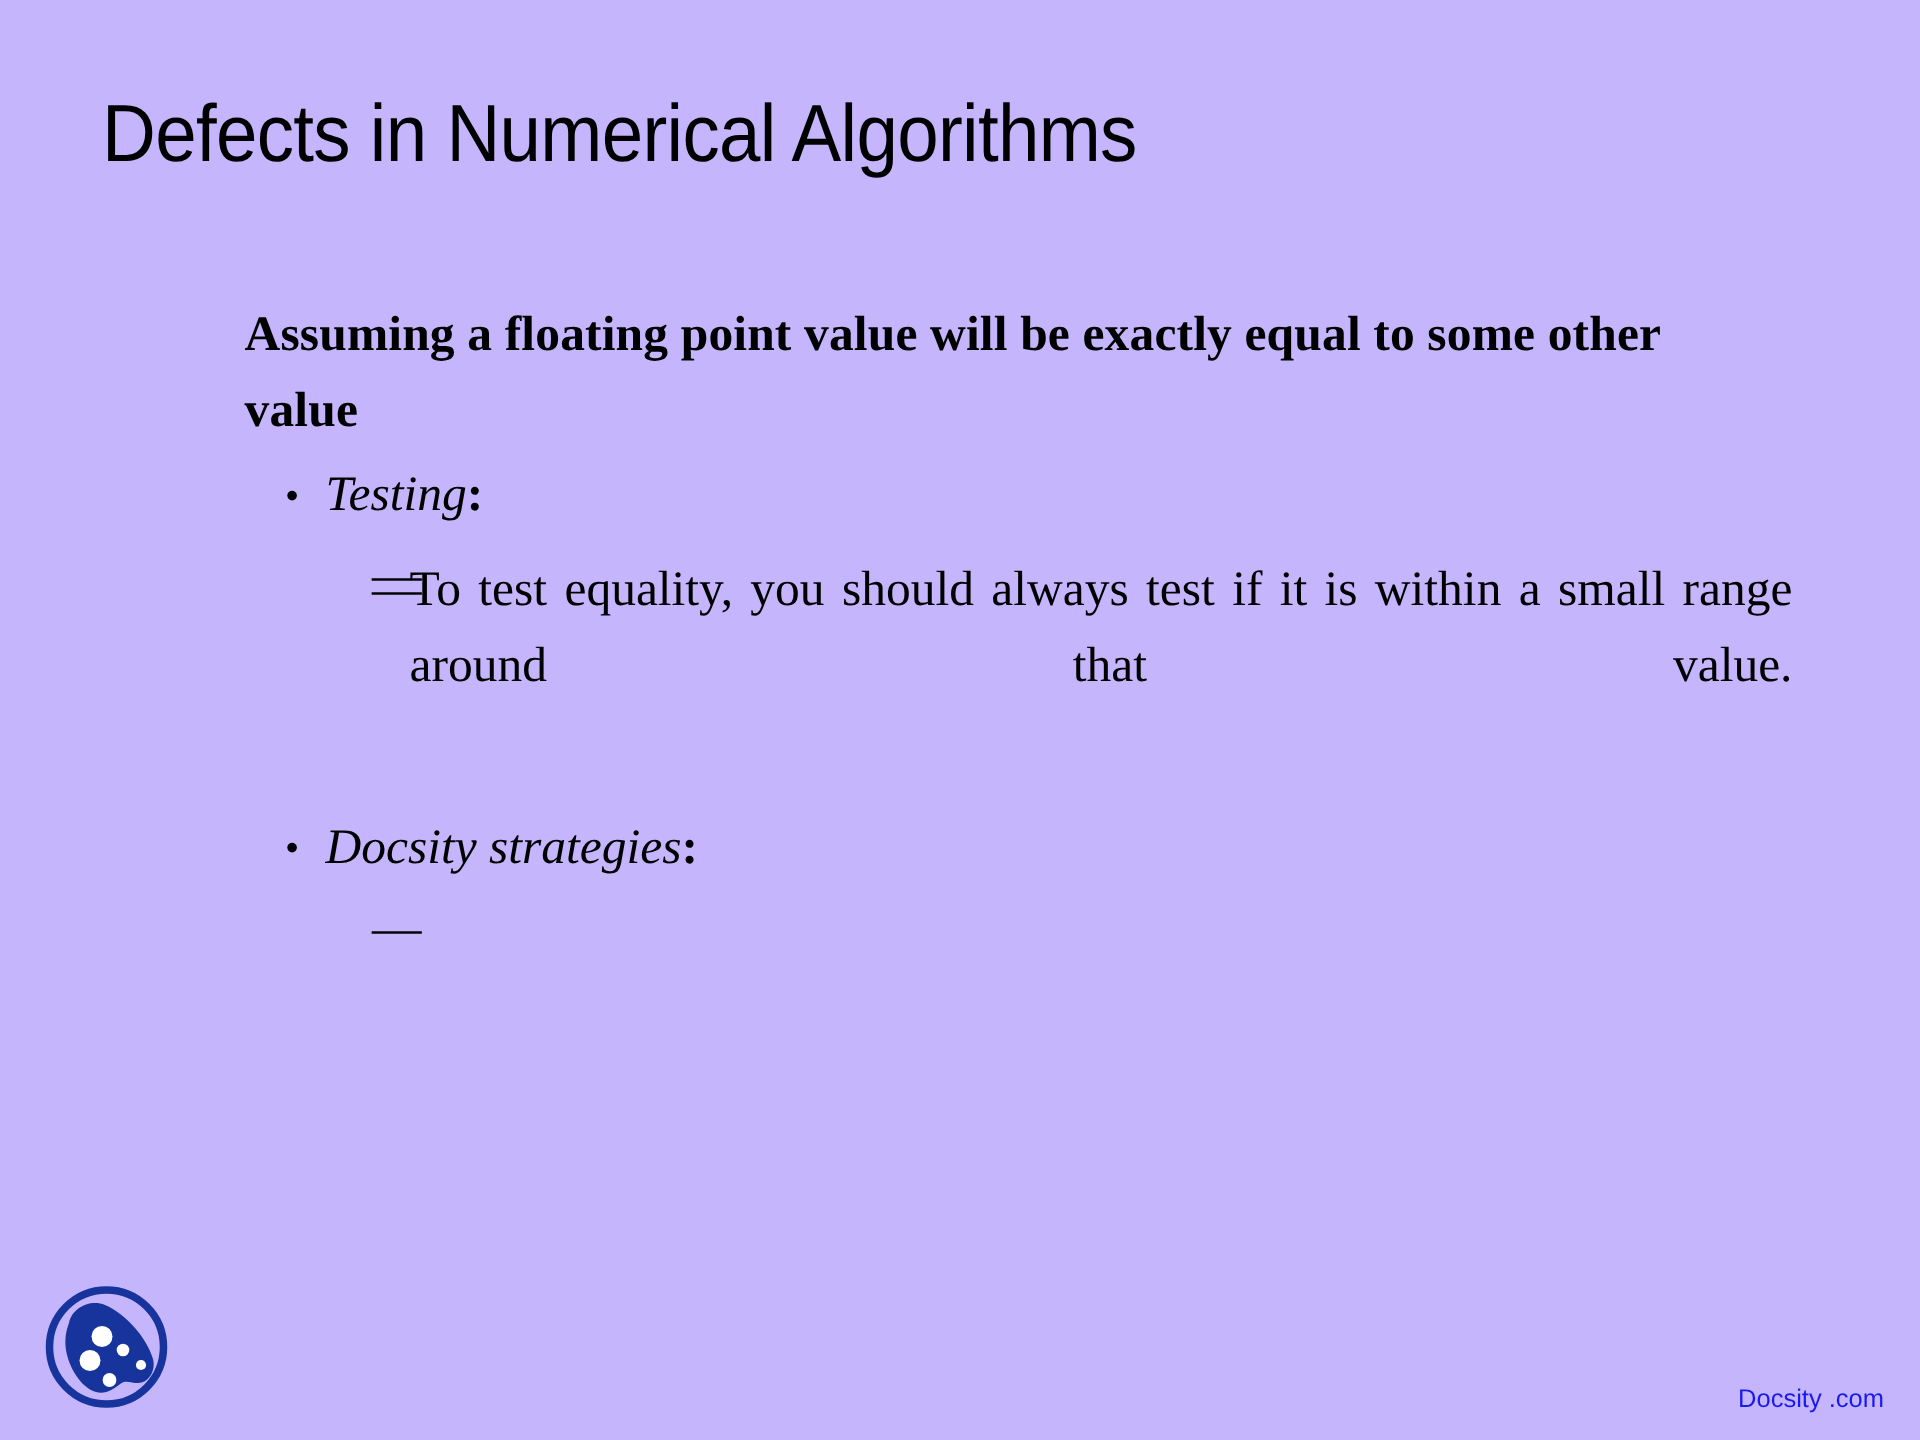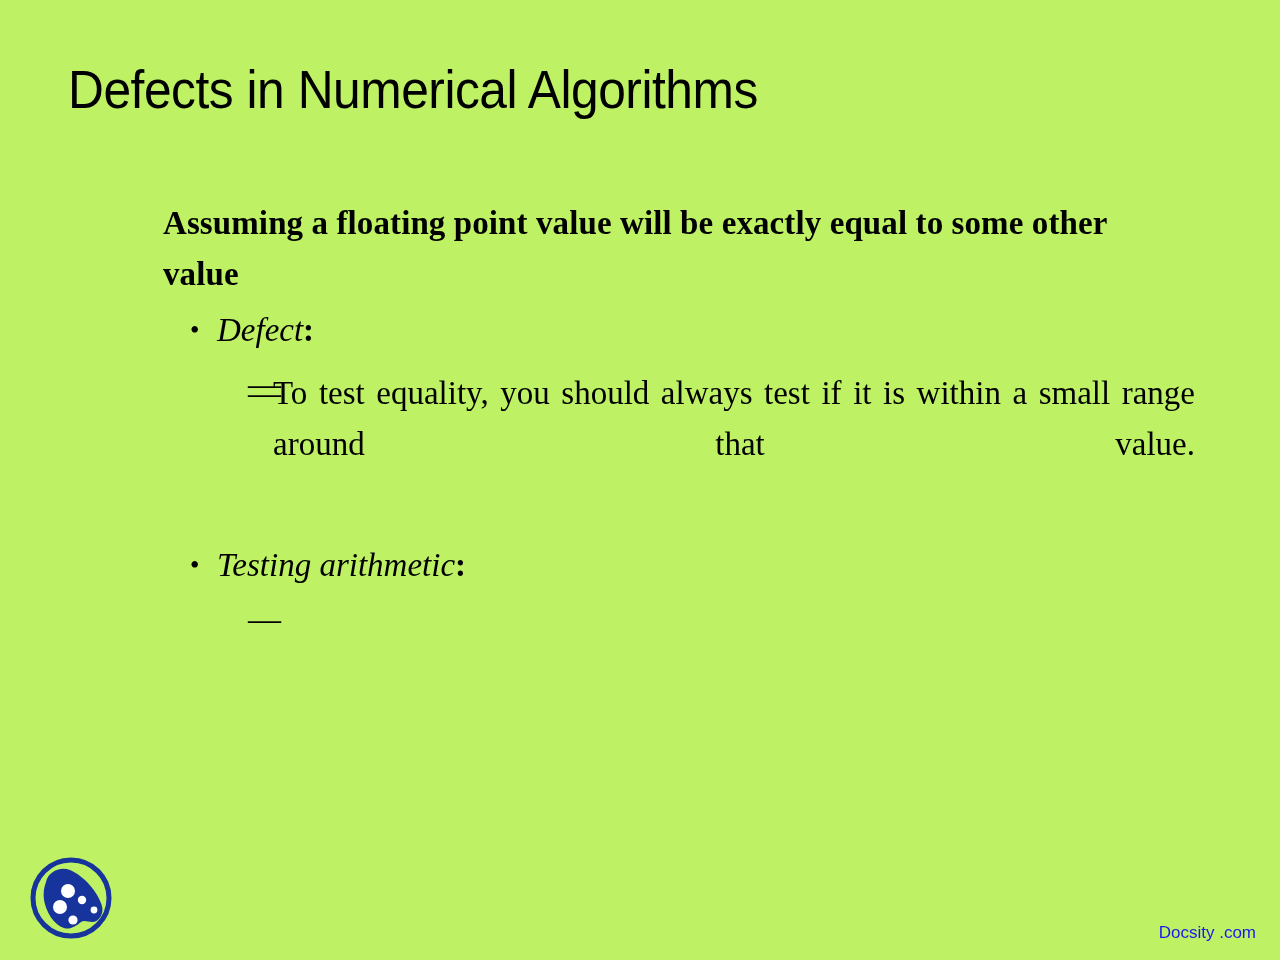--- a/index.html
+++ b/index.html
@@ -13,21 +13,21 @@
     position: relative;
     overflow: hidden;
     font-family: "Liberation Serif", "DejaVu Serif", serif;
     color: #000000;
     -webkit-font-smoothing: antialiased;
   }
 
   .slide {
     position: absolute;
     inset: 0;
-    background: #bef264;
+    background: #c4b5fd;
   }
 
   
   .slide-title {
     position: absolute;
     left: 68px;
     top: 58px;
     width: 1150px;
     font-family: "Liberation Sans", "DejaVu Sans", sans-serif;
     font-weight: 400;
@@ -143,38 +143,38 @@
 
 <div class="slide">
 
   <div class="slide-title">Defects in Numerical Algorithms</div>
 
   <div class="body-block">
 
     <p class="lead">Assuming a floating point value will be exactly equal to some other value</p>
 
     <div class="bullet-l1">
-      <span class="bullet-dot">•</span><span class="bullet-em">Defect</span><span class="bullet-colon">:</span>
+      <span class="bullet-dot">•</span><span class="bullet-em">Testing</span><span class="bullet-colon">:</span>
     </div>
 
     <div class="bullet-l2">
       <span class="dash">—</span>
     </div>
 
     <div class="gap-small"></div>
 
     <div class="bullet-l2">
       <span class="dash">—</span>
       <span class="l2-text">To test equality, you should always test if it is within a small range around that value.</span>
     </div>
 
     <div class="gap-med"></div>
 
     <div class="bullet-l1">
-      <span class="bullet-dot">•</span><span class="bullet-em">Testing arithmetic</span><span class="bullet-colon">:</span>
+      <span class="bullet-dot">•</span><span class="bullet-em">Docsity strategies</span><span class="bullet-colon">:</span>
     </div>
 
     <div class="bullet-l2">
       <span class="dash">—</span>
     </div>
 
   </div>
 
   <div class="logo">
     <svg viewBox="0 0 90 92" xmlns="http://www.w3.org/2000/svg" aria-hidden="true">

